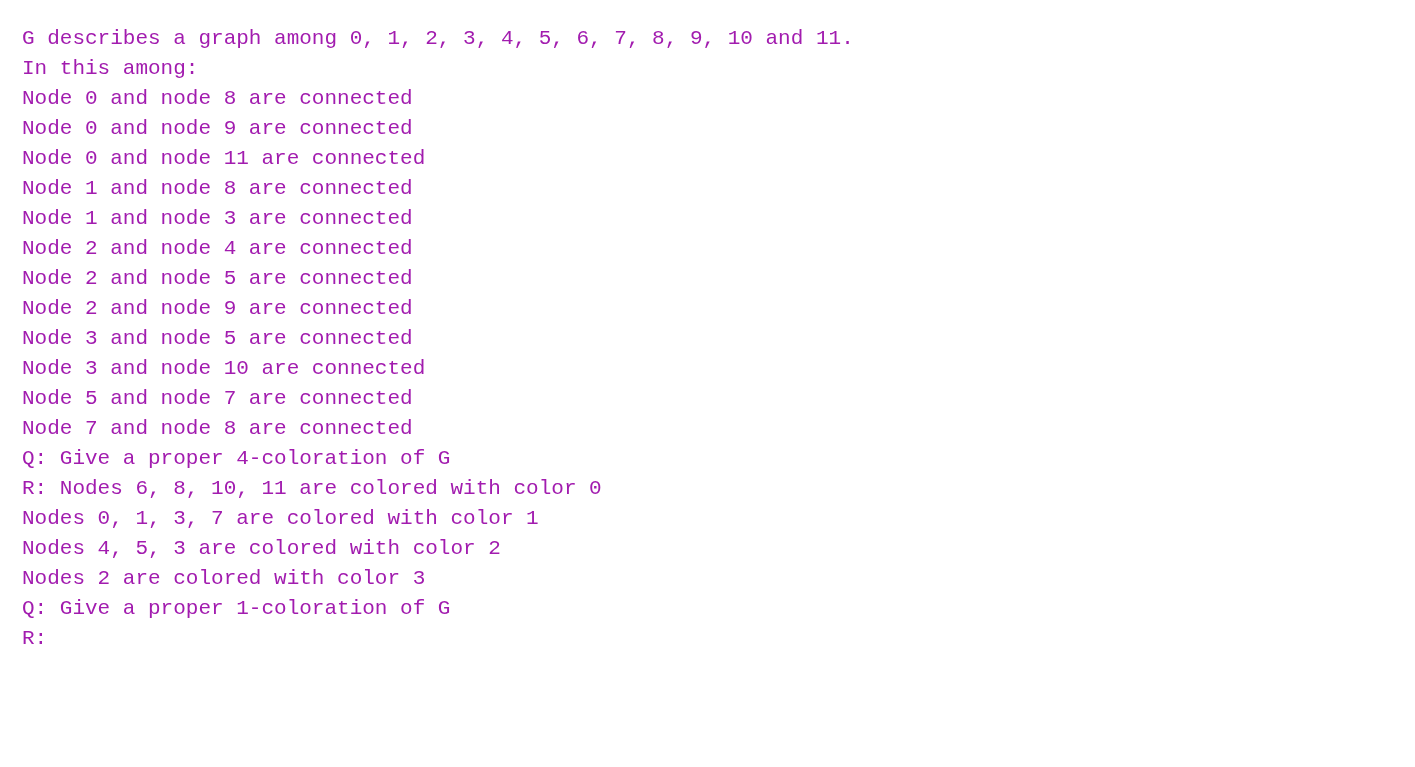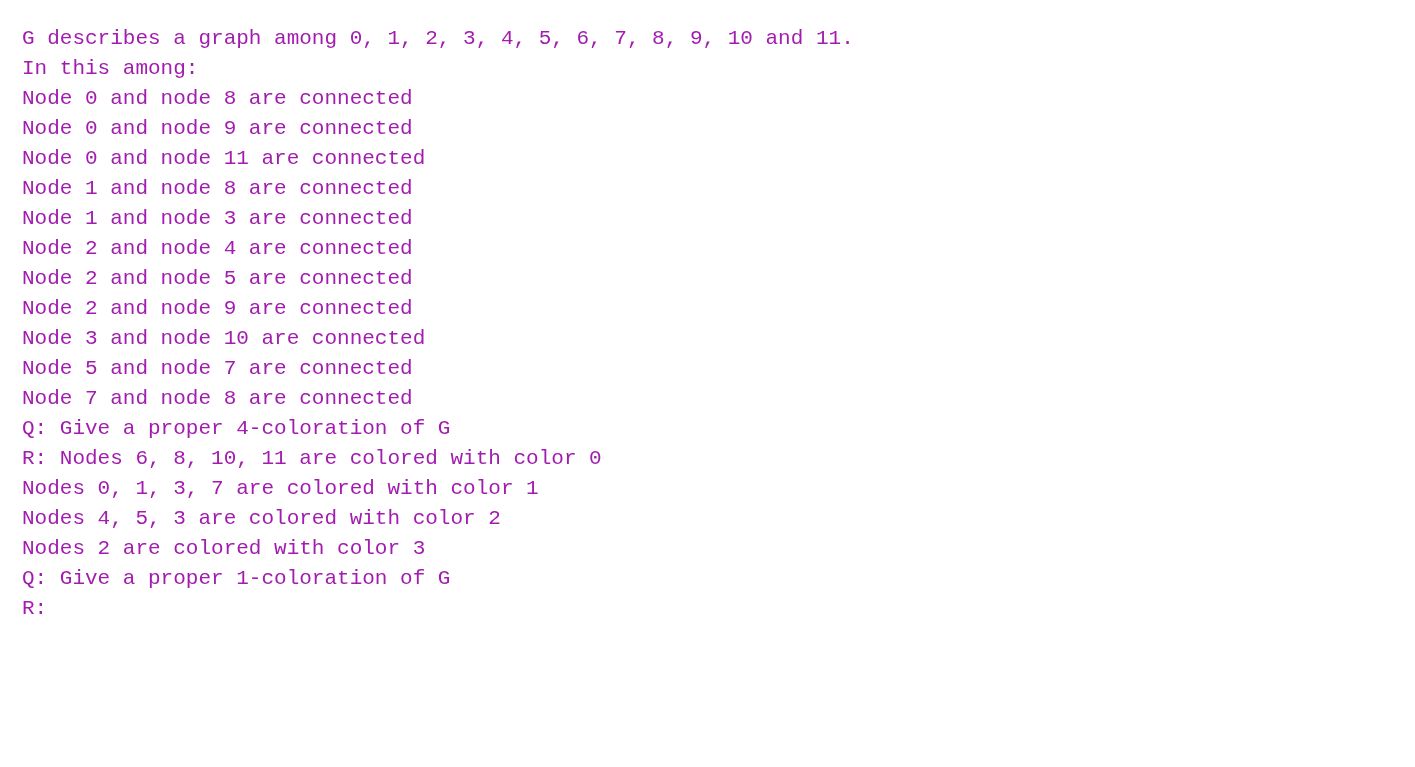--- a/index.html
+++ b/index.html
@@ -39,20 +39,21 @@
   <div class="line">G describes a graph among 0, 1, 2, 3, 4, 5, 6, 7, 8, 9, 10 and 11.</div>
   <div class="line">In this among:</div>
   <div class="line">Node 0 and node 8 are connected</div>
   <div class="line">Node 0 and node 9 are connected</div>
   <div class="line">Node 0 and node 11 are connected</div>
   <div class="line">Node 1 and node 8 are connected</div>
   <div class="line">Node 1 and node 3 are connected</div>
   <div class="line">Node 2 and node 4 are connected</div>
   <div class="line">Node 2 and node 5 are connected</div>
   <div class="line">Node 2 and node 9 are connected</div>
+  <div class="line">Node 3 and node 5 are connected</div>
   <div class="line">Node 3 and node 10 are connected</div>
   <div class="line">Node 5 and node 7 are connected</div>
   <div class="line">Node 7 and node 8 are connected</div>
   <div class="line">Q: Give a proper 4-coloration of G</div>
   <div class="line">R: Nodes 6, 8, 10, 11 are colored with color 0</div>
   <div class="line">Nodes 0, 1, 3, 7 are colored with color 1</div>
   <div class="line">Nodes 4, 5, 3 are colored with color 2</div>
   <div class="line">Nodes 2 are colored with color 3</div>
   <div class="line">Q: Give a proper 1-coloration of G</div>
   <div class="line">R:</div>

